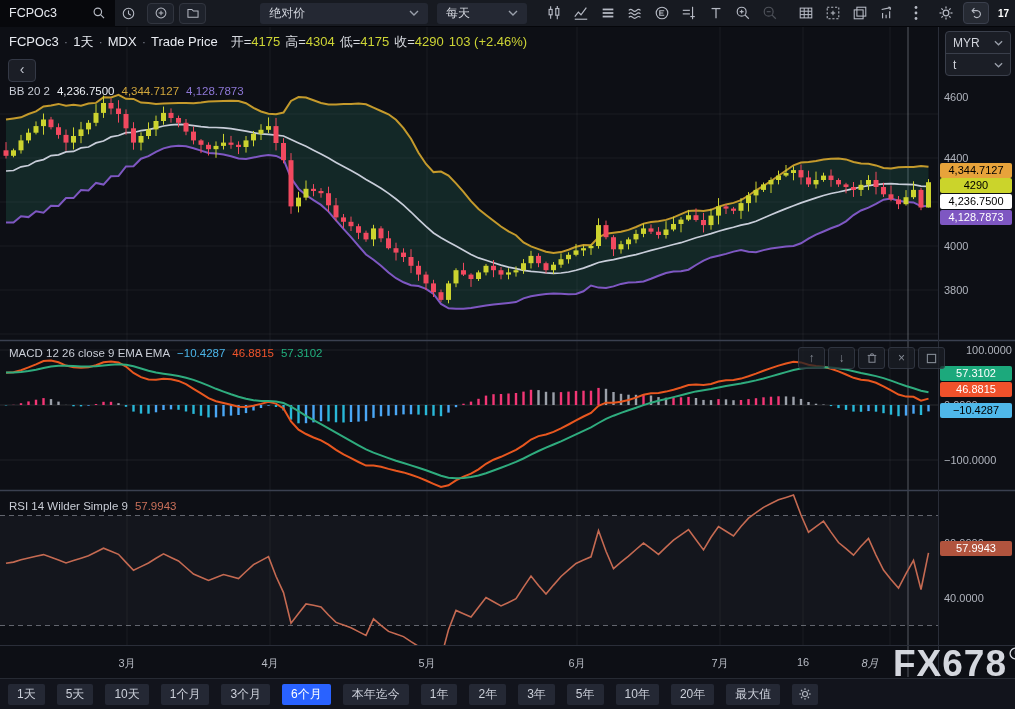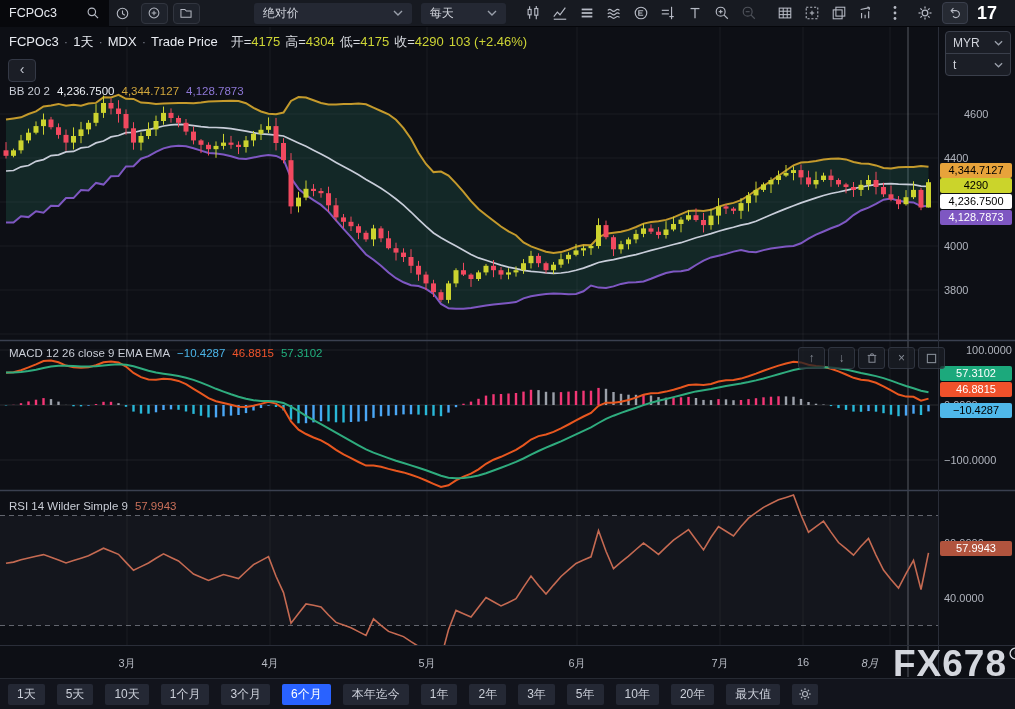--- a/index.html
+++ b/index.html
@@ -10,21 +10,21 @@
            display:flex;align-items:center;border-bottom:1px solid #05060a;box-sizing:border-box;z-index:8;}
   .search{width:118px;height:27px;background:#07080c;display:flex;align-items:center;
           justify-content:space-between;padding:0 9px;box-sizing:border-box;font-size:12.5px;color:#e6e9ef;}
   .tbic{width:27px;height:22px;display:flex;align-items:center;justify-content:center;color:#b6bac4;flex:0 0 auto;}
   .boxed{border:1px solid #31353f;border-radius:4px;background:#1e222b;width:25px;height:19px;margin-left:5px;}
   .dd{height:21px;background:#242833;border-radius:3px;display:flex;align-items:center;
       justify-content:space-between;padding:0 9px;font-size:12px;color:#d1d4dc;box-sizing:border-box;}
   .dd .chev{margin-left:8px;color:#9aa0ab;}
   .dim{opacity:.35;}
   .undo{border:1px solid #3a3f4c;border-radius:4px;background:#262a33;width:24px;height:20px;margin:0 3px;}
-  .logo{font-weight:700;font-size:18px;color:#fff;letter-spacing:0px;margin-left:6px;margin-right:18px;}
+  .logo{font-weight:700;font-size:10px;color:#fff;letter-spacing:0px;margin-left:6px;margin-right:6px;}
   
   .symrow{position:absolute;top:33px;left:9px;font-size:13px;display:flex;gap:5px;align-items:baseline;z-index:4;white-space:nowrap;}
   .symrow .nm{color:#e9ecf2;}
   .symrow .sep{color:#787d89;}
   .symrow .lb{color:#d6d9df;}
   .symrow .vl{color:#cdd435;}
   .backbtn{position:absolute;top:59px;left:8px;width:26px;height:21px;background:#1b1e26;border:1px solid #343946;
            border-radius:4px;color:#c6cad4;font-size:14px;line-height:19px;text-align:center;z-index:4;cursor:pointer;}
   .legend{position:absolute;left:9px;font-size:11.5px;display:flex;gap:7px;z-index:4;white-space:nowrap;justify-content:space-between;}
   .lg-t{color:#c9cdd6;}
@@ -481,21 +481,21 @@
         </g>
         <g clip-path="url(#cpR)">
           <polyline points="6,563.3 13.5,562.1 21,559.8 28.5,558 36,556.3 43.5,554.6 51,557.2 58.5,560 66,562.9 73.5,560.6 81,558.2 88.5,555.8 96,552 103.5,548.2 111,551.2 118.5,554.3 126,562.4 133.5,570.2 141,566.6 148.5,563 156,558.3 163.5,553.8 171,557.5 178.5,561 186,567.5 193.5,574 201,577.2 208.5,580.5 216,577.5 223.5,574.5 231,576.5 238.5,578.5 246,571.5 253.5,564.6 261,560.6 268.5,556.6 276,576.3 283.5,592.6 291,623.2 298.5,613.4 306,603.9 313.5,605.3 321,606.9 328.5,615 336,622.4 343.5,625 351,627.7 358.5,631.6 366,635.4 373.5,618.8 381,625.3 388.5,631.4 396,634 403.5,636.6 411,641.7 418.5,646.3 426,650.7 433.5,654.8 441,658.1 448.5,629.7 456,610.4 463.5,613.8 471,617.1 478.5,607.2 486,597.6 493.5,601.8 501,605.9 508.5,602.4 516,598.7 523.5,587.1 531,576 538.5,585.5 546,594.1 553.5,585.1 561,576.5 568.5,569.9 576,563.4 583.5,560.1 591,556.8 598.5,530.6 606,551.3 613.5,568.7 621,562.2 628.5,556.2 636,549.5 643.5,543.1 651,548.7 658.5,554.4 666,547.1 673.5,540.2 681,534.8 688.5,529.6 696,539.8 703.5,549.9 711,537.3 718.5,526.6 726,531.2 733.5,536 741,526.5 748.5,518.1 756,512.6 763.5,507.4 771,503.5 778.5,499.7 786,497.4 793.5,495 801,515 808.5,532.2 816,526.6 823.5,521.2 831,532.1 838.5,542.5 846,548.6 853.5,555.2 861,546.3 868.5,538.4 876,555.1 883.5,570.1 891,579.6 898.5,588.1 906,573.6 913.5,560.3 921,589.5 928.5,552.8" fill="none" stroke="#C56A52" stroke-width="1.6"></polyline>
         </g>
         <line x1="0" y1="340.5" x2="1015" y2="340.5" stroke="#3a4050" stroke-width="1.5"></line>
         <line x1="0" y1="490.5" x2="1015" y2="490.5" stroke="#3a4050" stroke-width="1.5"></line>
         <line x1="0" y1="645.5" x2="1015" y2="645.5" stroke="#2a2e39"></line>
         <line x1="938.5" y1="27" x2="938.5" y2="677" stroke="#2a2e39"></line>
       </svg></div>
   <div id="overlay">
-      <div class="tick" style="top: 114px; margin-left: 20px;">4600</div>
+      <div class="tick" style="top: 97px;">4600</div>
       <div class="tick" style="top: 158px;">4400</div>
       <div class="tick" style="top: 246px;">4000</div>
       <div class="tick" style="top: 290px;">3800</div>
       <div class="tick" style="top: 350px; padding-left: 22px;">100.0000</div>
       <div class="tick" style="top: 405px;">0.0000</div>
       <div class="tick" style="top: 460px;">−100.0000</div>
       <div class="tick" style="top: 543px;">60.0000</div>
       <div class="tick" style="top: 598px;">40.0000</div>
       <div class="plabel" style="top: 162.7px; background: rgb(231, 163, 59); color: rgb(0, 0, 0);">4,344.7127</div>
       <div class="plabel" style="top: 178.2px; background: rgb(203, 212, 43); color: rgb(0, 0, 0);">4290</div>

